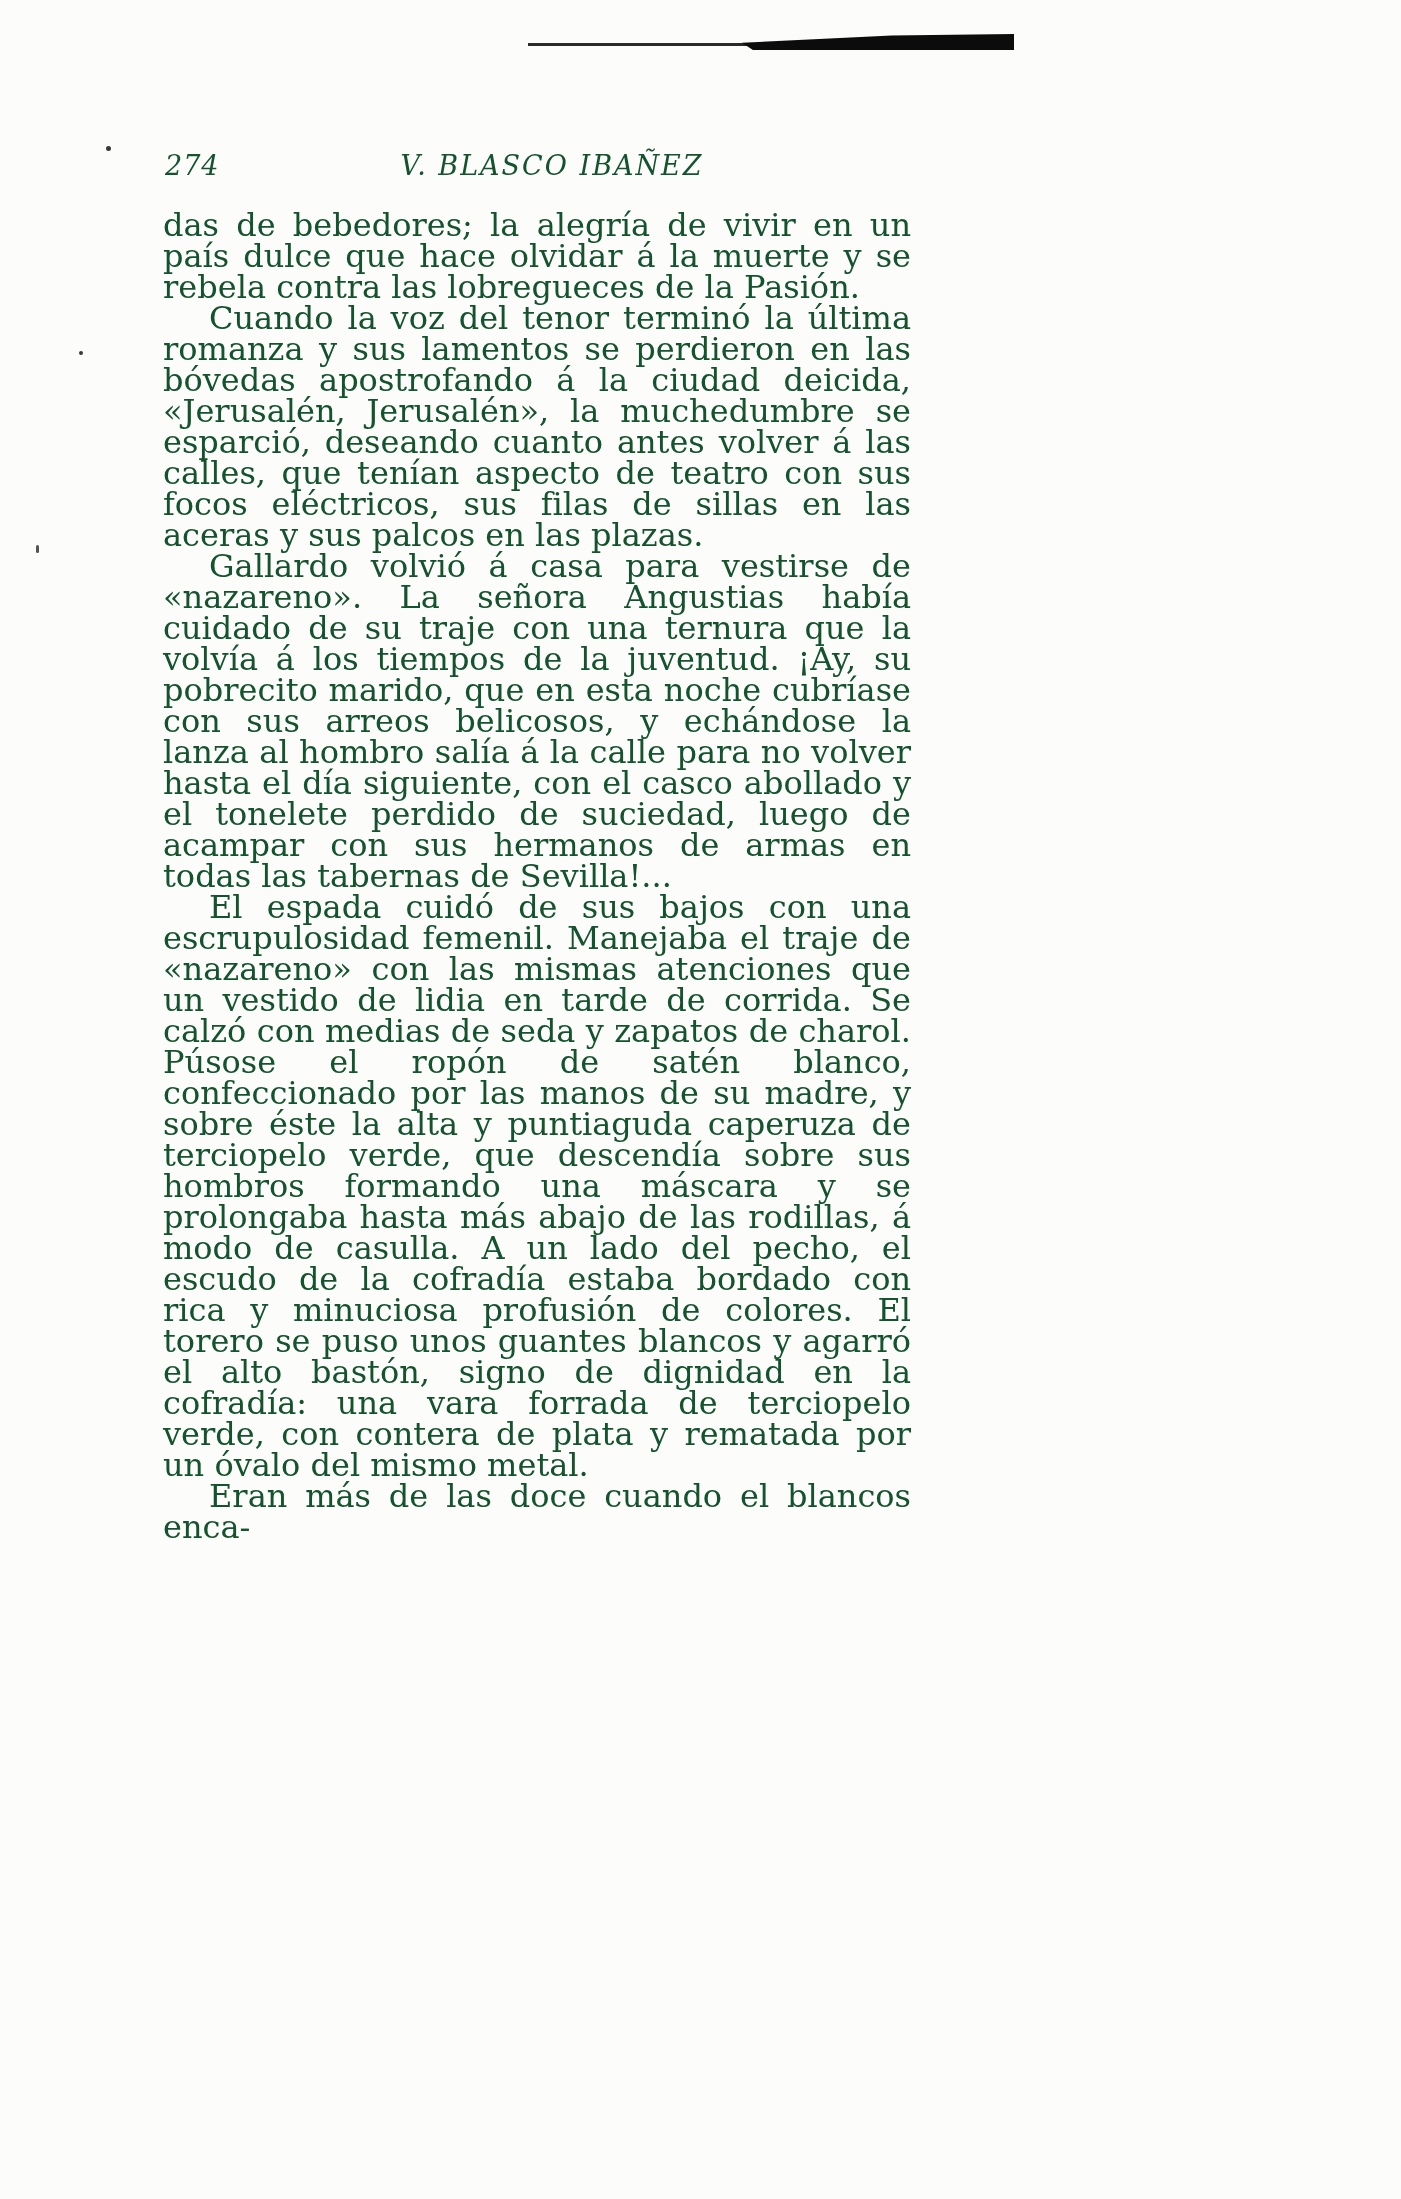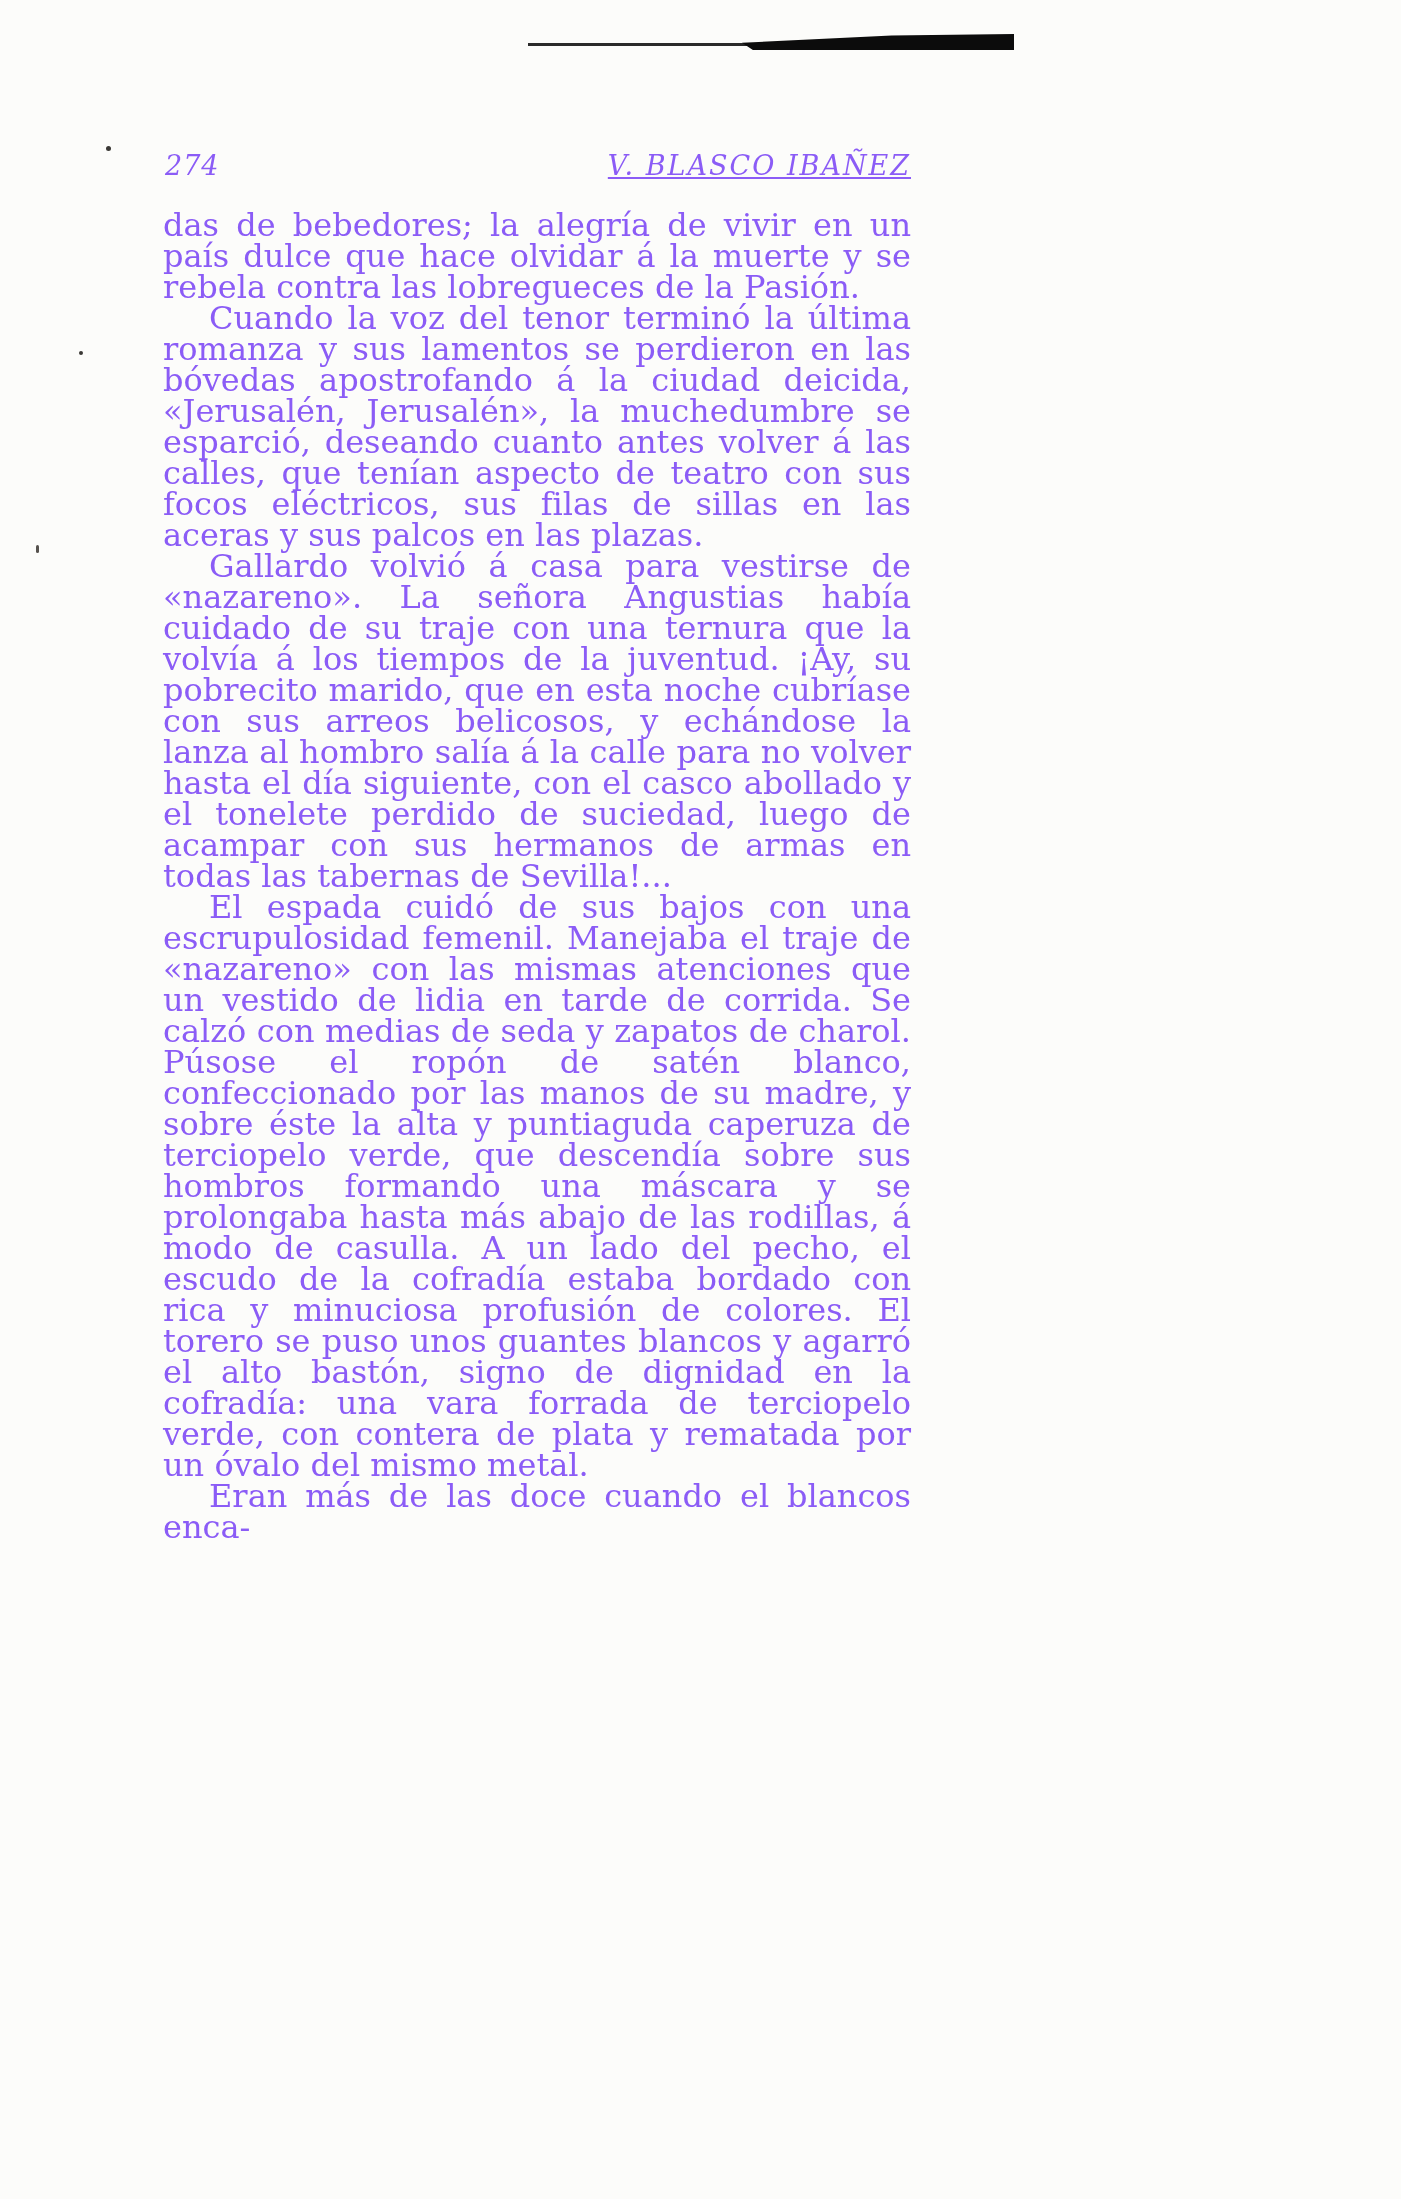--- a/index.html
+++ b/index.html
@@ -8,21 +8,21 @@
     background: #e9e9e7;
   }
   .page {
     position: relative;
     width: 1401px;
     height: 2199px;
     margin: 0 auto;
     background: #fcfcfa;
     overflow: hidden;
     font-family: "DejaVu Serif", "Liberation Serif", serif;
-    color: #8b5cf6;
+    color: #14532d;
   }
 
   
   .artifact-line {
     position: absolute;
     left: 528px;
     top: 43px;
     width: 486px;
     height: 3px;
     background: #2a2a2a;
@@ -59,24 +59,23 @@
     font-size: 27px;
   }
   .page-number {
     position: absolute;
     left: 2px;
     top: 0;
     letter-spacing: 1px;
   }
   .running-title {
     display: block;
-    text-align: right;
+    text-align: center;
     letter-spacing: 2px;
     padding-left: 30px;
-    text-decoration: underline;
   }
 
   .text-block {
     margin-top: 16px;
     font-size: 32px;
     line-height: 31px;
     text-align: justify;
     text-rendering: optimizeLegibility;
   }
   .para {

